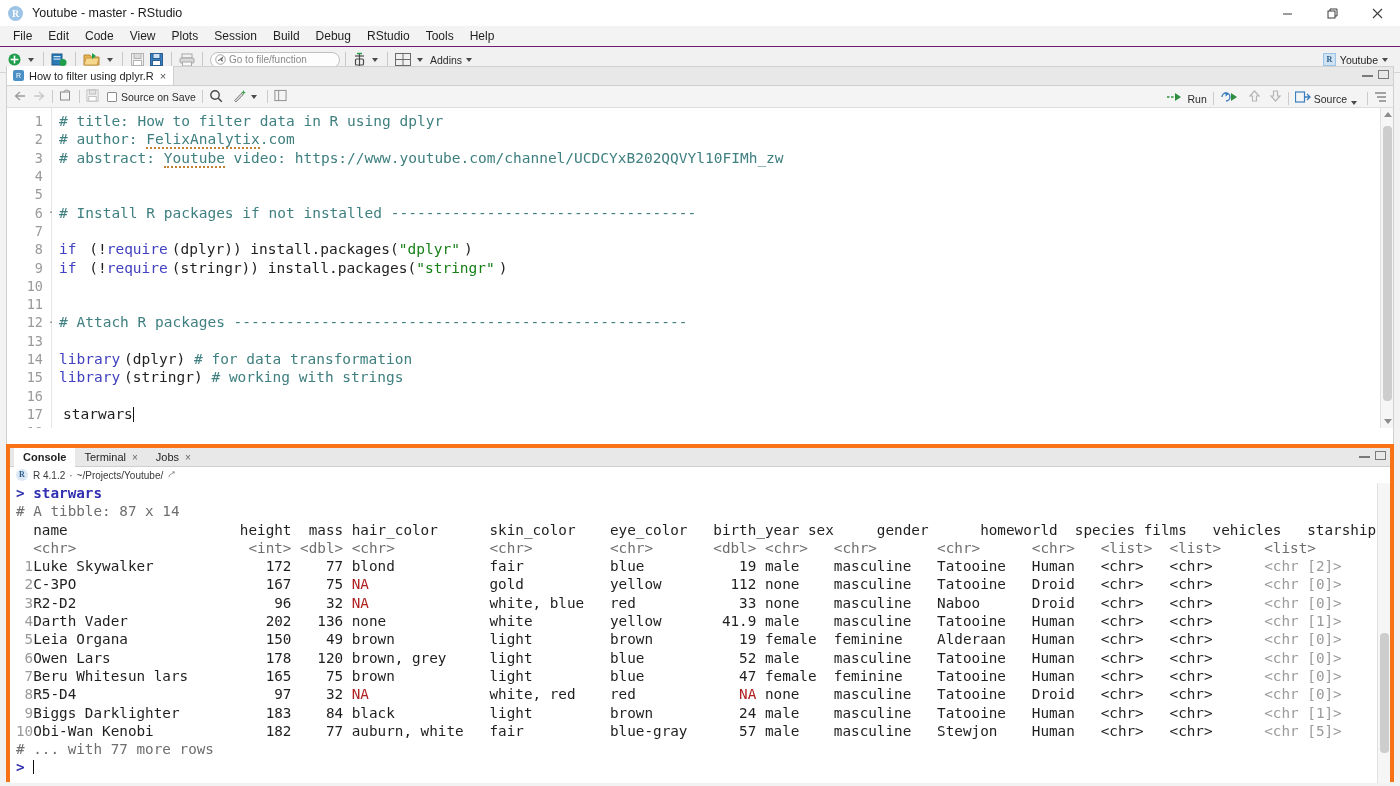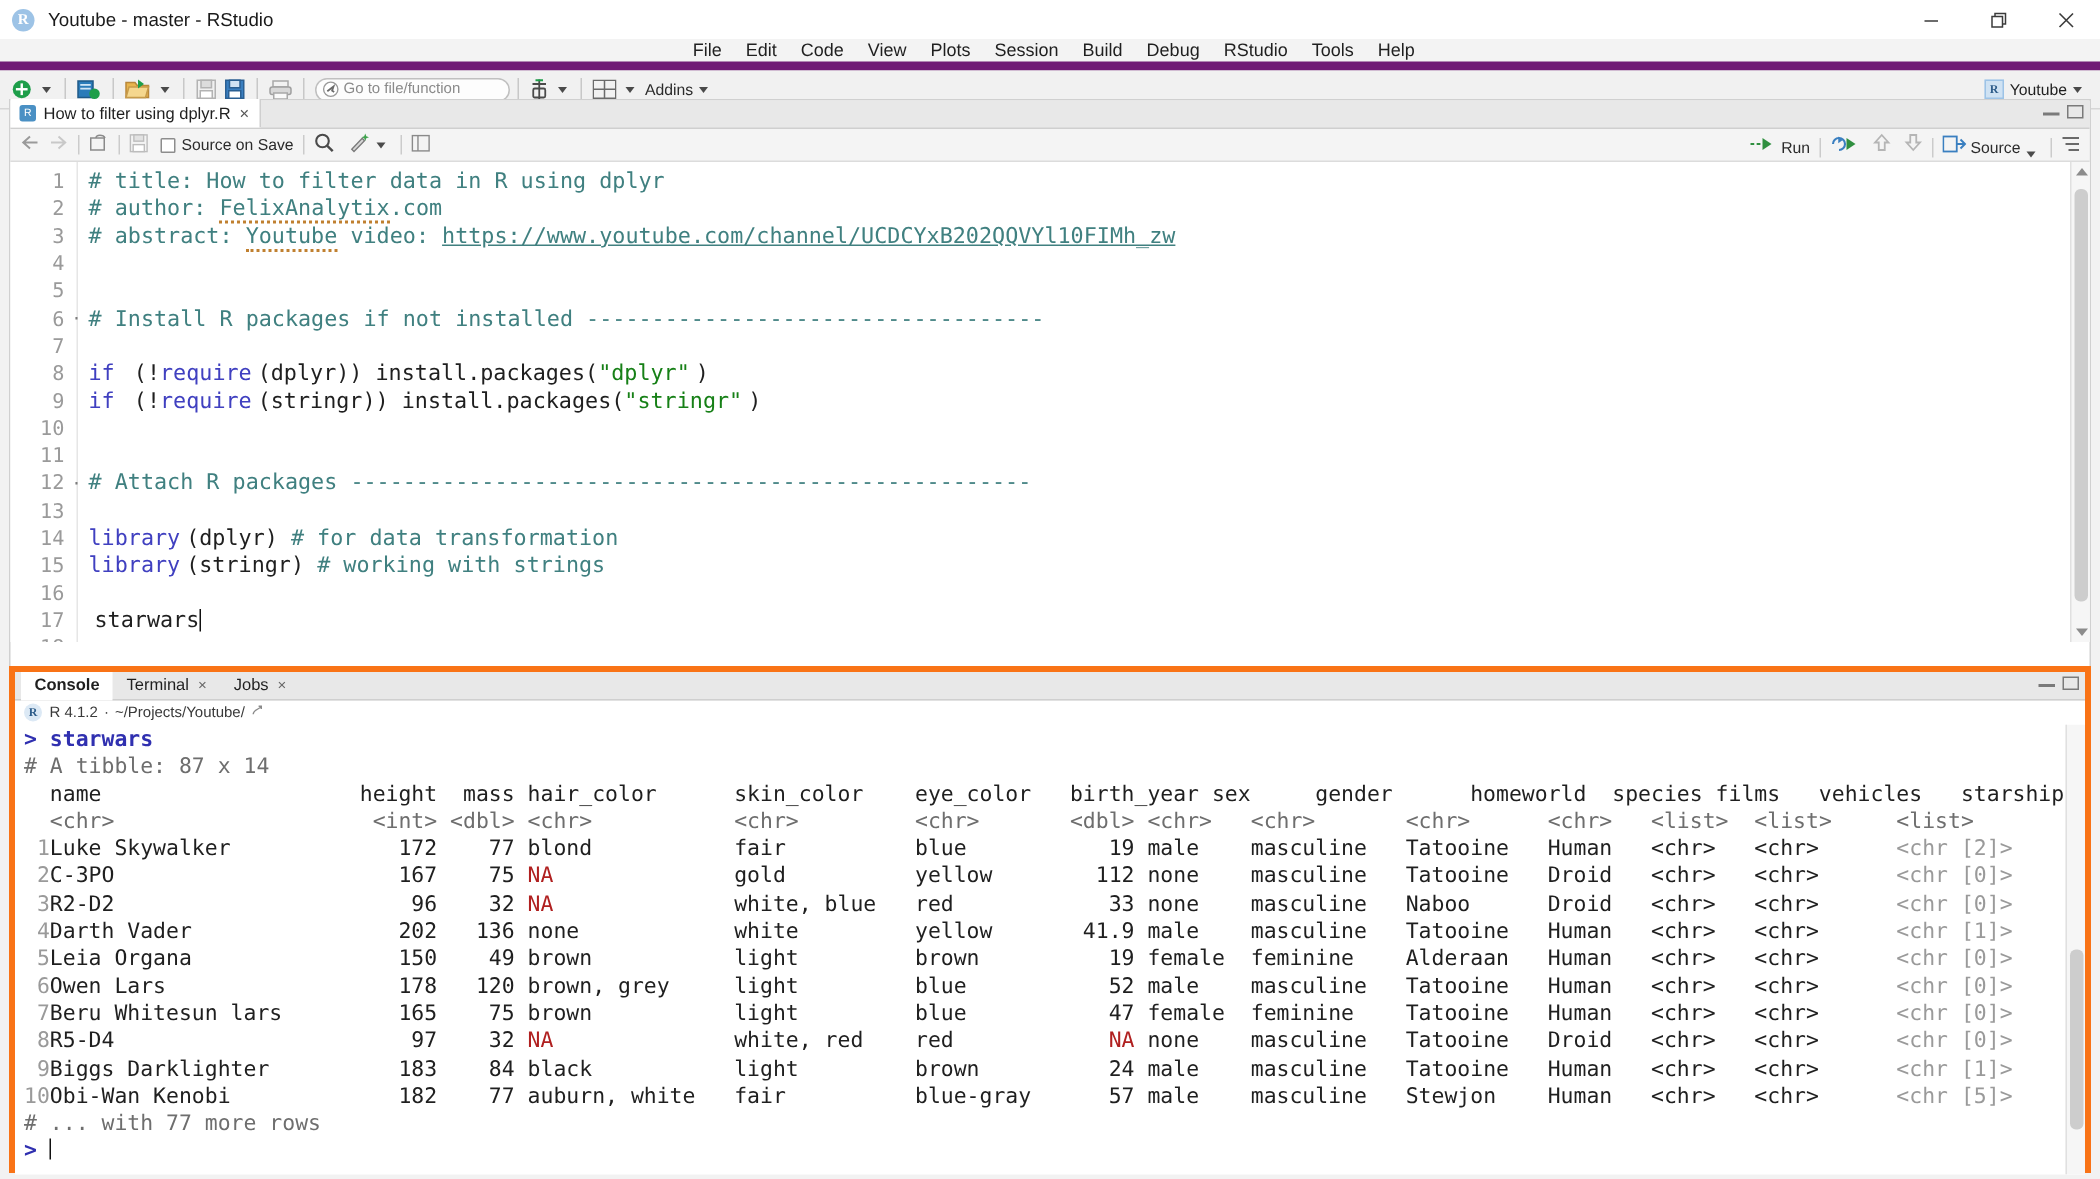--- a/index.html
+++ b/index.html
@@ -28,23 +28,22 @@
   .winbtns { position: absolute; right: 0; top: 0; height: 26px; display: flex; }
   .winbtn {
     width: 45px; height: 26px; display: flex; align-items: center; justify-content: center;
     color: #3b3b3b;
   }
   .winbtn svg { display: block; }
 
   
   .menubar {
     height: 21px; display: flex; align-items: center;
-    background: #f3f3f3; border-bottom: 6px solid #701a75;
+    background: #f3f3f3; border-bottom: 1px solid #701a75;
     padding-left: 5px;
-    justify-content: center;
   }
   .menu-item {
     font-size: 12px; color: #1f1f1f; padding: 2px 8px 3px 8px;
   }
 
   
   .toolbar {
     height: 26px; background: #f1f1f1; border-bottom: 1px solid #d6d6d6;
     display: flex; align-items: center; padding-left: 5px; position: relative;
   }
@@ -114,21 +113,21 @@
   }
   .code-lines { position: absolute; left: 0; top: 0; right: 0; padding-top: 4px; }
   .cline { height: 18.3px; display: flex; align-items: center; white-space: pre; }
   .lnum { width: 40px; text-align: right; color: #9a9a9a; font-size: 13.5px;
           flex: 0 0 40px; padding-right: 4px; }
   .fold { width: 8px; flex: 0 0 8px; color: #7a7a7a; font-size: 11px; text-align: center; }
   .ctext { padding-left: 4px; color: #1f1f1f; }
   .c-comment { color: #408080; }
   .c-kw { color: #4040c0; }
   .c-str { color: #178017; }
-  .c-link { color: #408080; text-decoration: underline; }
+  .c-link { color: #408080; }
   .spell { border-bottom: 2px dotted #c08030; }
   .caret-bar {
     display: inline-block; width: 1px; height: 15px; background: #111;
     vertical-align: -3px;
   }
   .v-scroll {
     position: absolute; right: 0; top: 0; width: 13px; height: 100%;
     background: #f6f6f6; border-left: 1px solid #e0e0e0;
   }
   .v-thumb { position: absolute; left: 2px; width: 9px; background: #cdcdcd; border-radius: 4px; }

